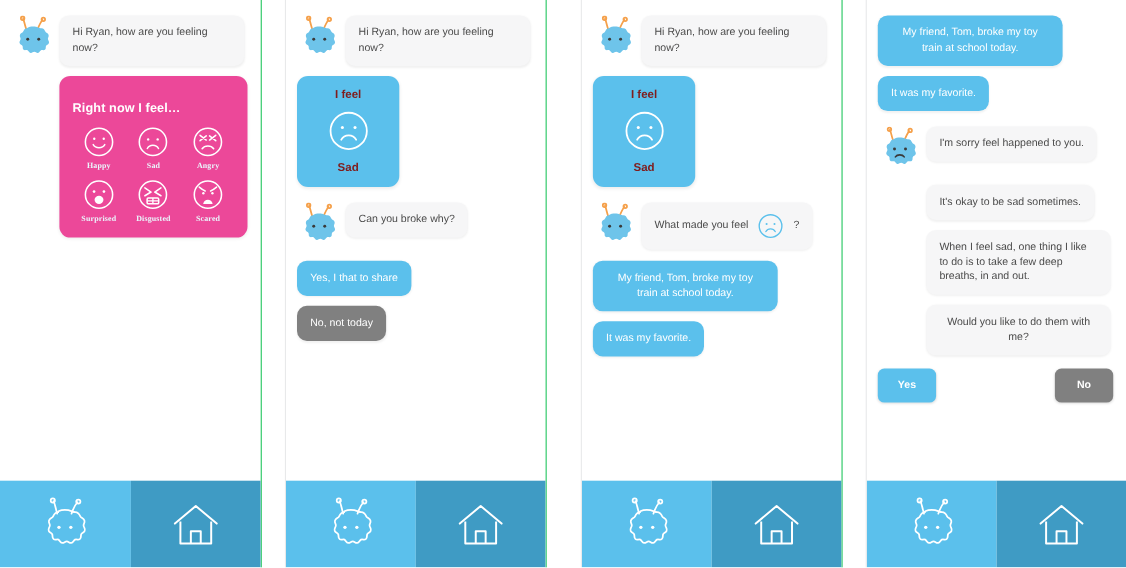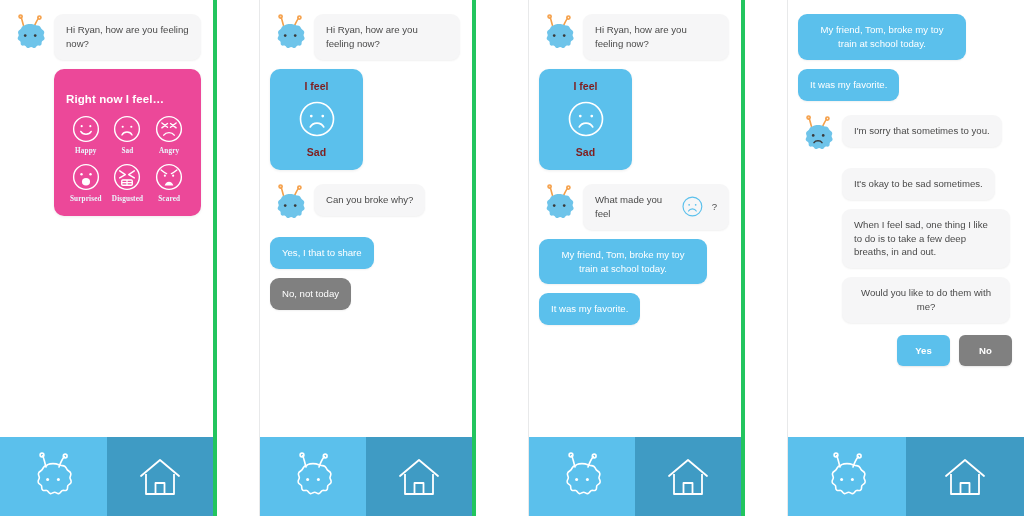--- a/index.html
+++ b/index.html
@@ -11,25 +11,25 @@
   }
   #app {
     position: relative;
     width: 1024px; height: 516px;
     background: #ffffff;
   }
 
   .phone {
     position: absolute;
     top: 0;
-    width: 217px;
+    width: 238px;
     height: 516px;
     background: #ffffff;
     border-left: 1px solid #e8e9ea;
-    border-right: 4px solid #22c55e;
+    border-right: 1px solid #22c55e;
     overflow: hidden;
   }
   .phone.p1 { left: 0px; border-left: none; }
   .phone.p2 { left: 259px; }
   .phone.p3 { left: 528px; }
   .phone.p4 { left: 787px; width: 237px; border-right: none; }
 
   .screen {
     position: absolute;
     left: 0; top: 0; right: 0;
@@ -118,21 +118,21 @@
     color: #7f1d1d;
     box-shadow: 0 1px 3px rgba(0,0,0,0.07);
   }
   .ifeel-card .cap { font-size: 10.5px; font-weight: bold; }
 
   
   .inline-row { display: flex; align-items: center; gap: 8px; }
   .inline-row .q { font-size: 9.6px; color: #4a4a4a; }
 
   
-  .actions { display: flex; justify-content: flex-end; gap: 9px; margin-top: 12px; }
+  .actions { display: flex; justify-content: space-between; gap: 9px; margin-top: 12px; }
   .btn {
     width: 53px; height: 31px;
     border-radius: 6px;
     border: none;
     color: #ffffff;
     font-size: 9.6px;
     font-family: "Liberation Sans", sans-serif;
     font-weight: bold;
     cursor: pointer;
     box-shadow: 0 1px 2px rgba(0,0,0,0.10);
@@ -485,21 +485,21 @@
                 <circle cx="10.6" cy="2.6" r="1.6"></circle>
               <path d="M24 13 C26 8 27 6 28.6 4.2"></path>
                 <circle cx="29.4" cy="3.6" r="1.6"></circle>
             </g>
             <path fill="#6ec4ea" d="M20 10c4.2 0 5.6 1.6 7.6 1.6 2.2 0 3 1.6 3.6 3 .6 1.4 2.6 1.4 3 3.2.4 1.7-.9 2.5-.6 3.8.3 1.4 1.5 2.2.8 3.7-.6 1.4-2.1 1.3-2.6 2.5-.5 1.3.3 2.6-1 3.5-1.2.9-2.4-.2-3.5.4-1.2.6-1.4 2.2-2.8 2.4-1.4.2-2-1.1-3.3-1.1-1.3 0-2 1.3-3.4 1.1-1.4-.2-1.6-1.8-2.8-2.4-1.1-.6-2.3.5-3.5-.4-1.3-.9-.5-2.2-1-3.5-.5-1.2-2-1.1-2.6-2.5-.7-1.5.5-2.3.8-3.7.3-1.3-1-2.1-.6-3.8.4-1.8 2.4-1.8 3-3.2.6-1.4 1.4-3 3.6-3C14.4 11.6 15.8 10 20 10z"></path>
             <circle cx="15.2" cy="20.4" r="1.35" fill="#3a3a3a"></circle>
             <circle cx="25.2" cy="20.4" r="1.35" fill="#3a3a3a"></circle>
             <path d="M16 27.6 C17.6 25.2 22.4 25.2 24 27.6" fill="none" stroke="#3a3a3a" stroke-width="1.5" stroke-linecap="round"></path>
           </svg>
         </div>
-        <div class="bubble bot center-txt">I'm sorry that sometimes to you.</div>
+        <div class="bubble bot center-txt">I'm sorry feel happened to you.</div>
       </div>
 
       <div class="row left">
         <div class="avatar-slot spacer"></div>
         <div class="bubble bot center-txt">It's okay to be sad sometimes.</div>
       </div>
 
       <div class="row left">
         <div class="avatar-slot spacer"></div>
         <div class="bubble bot">When I feel sad, one thing I like to do is to take a few deep breaths, in and out.</div>

